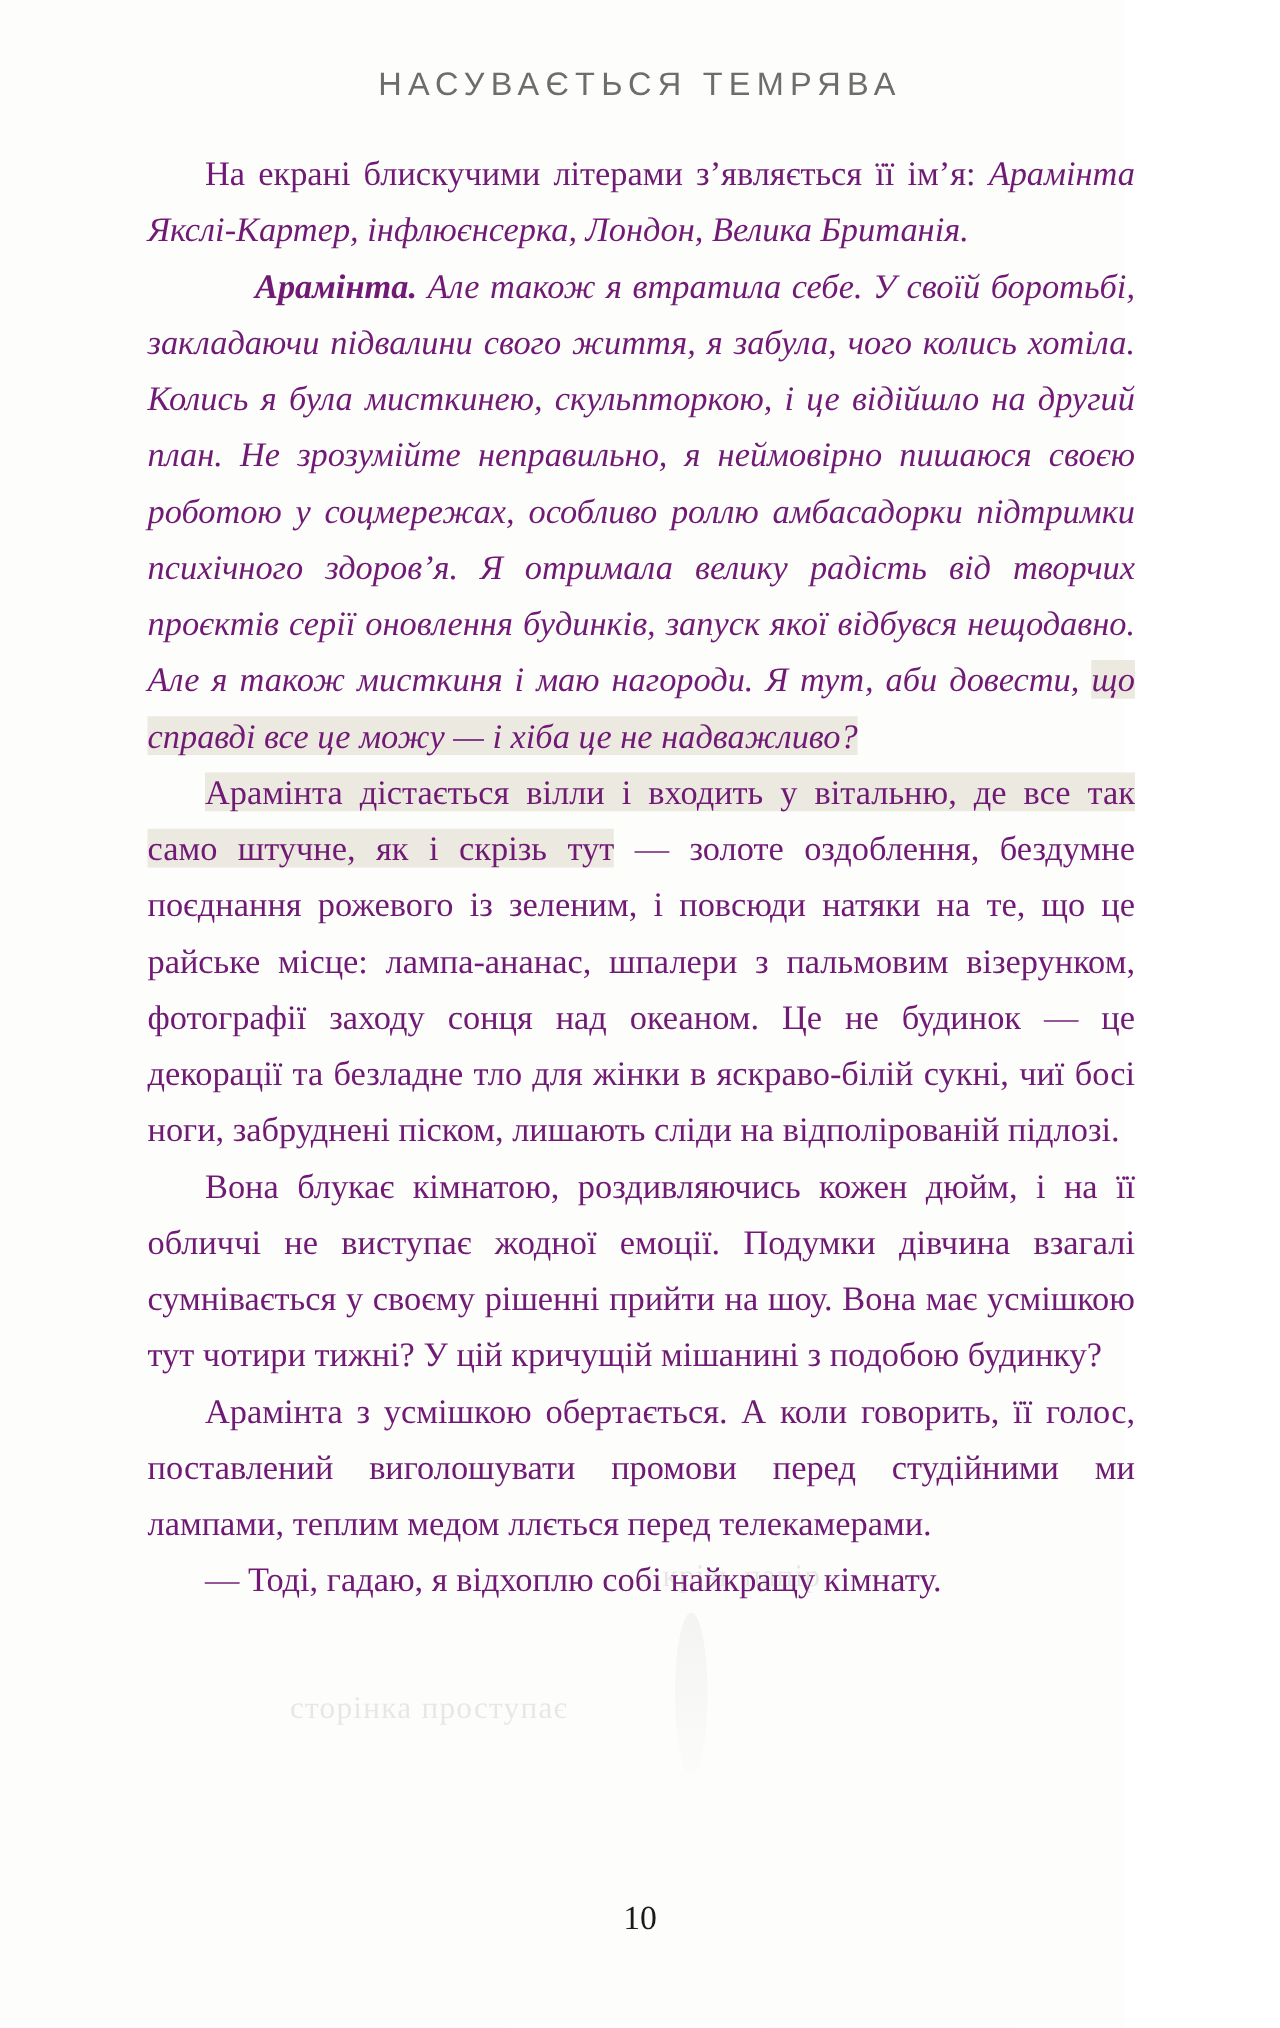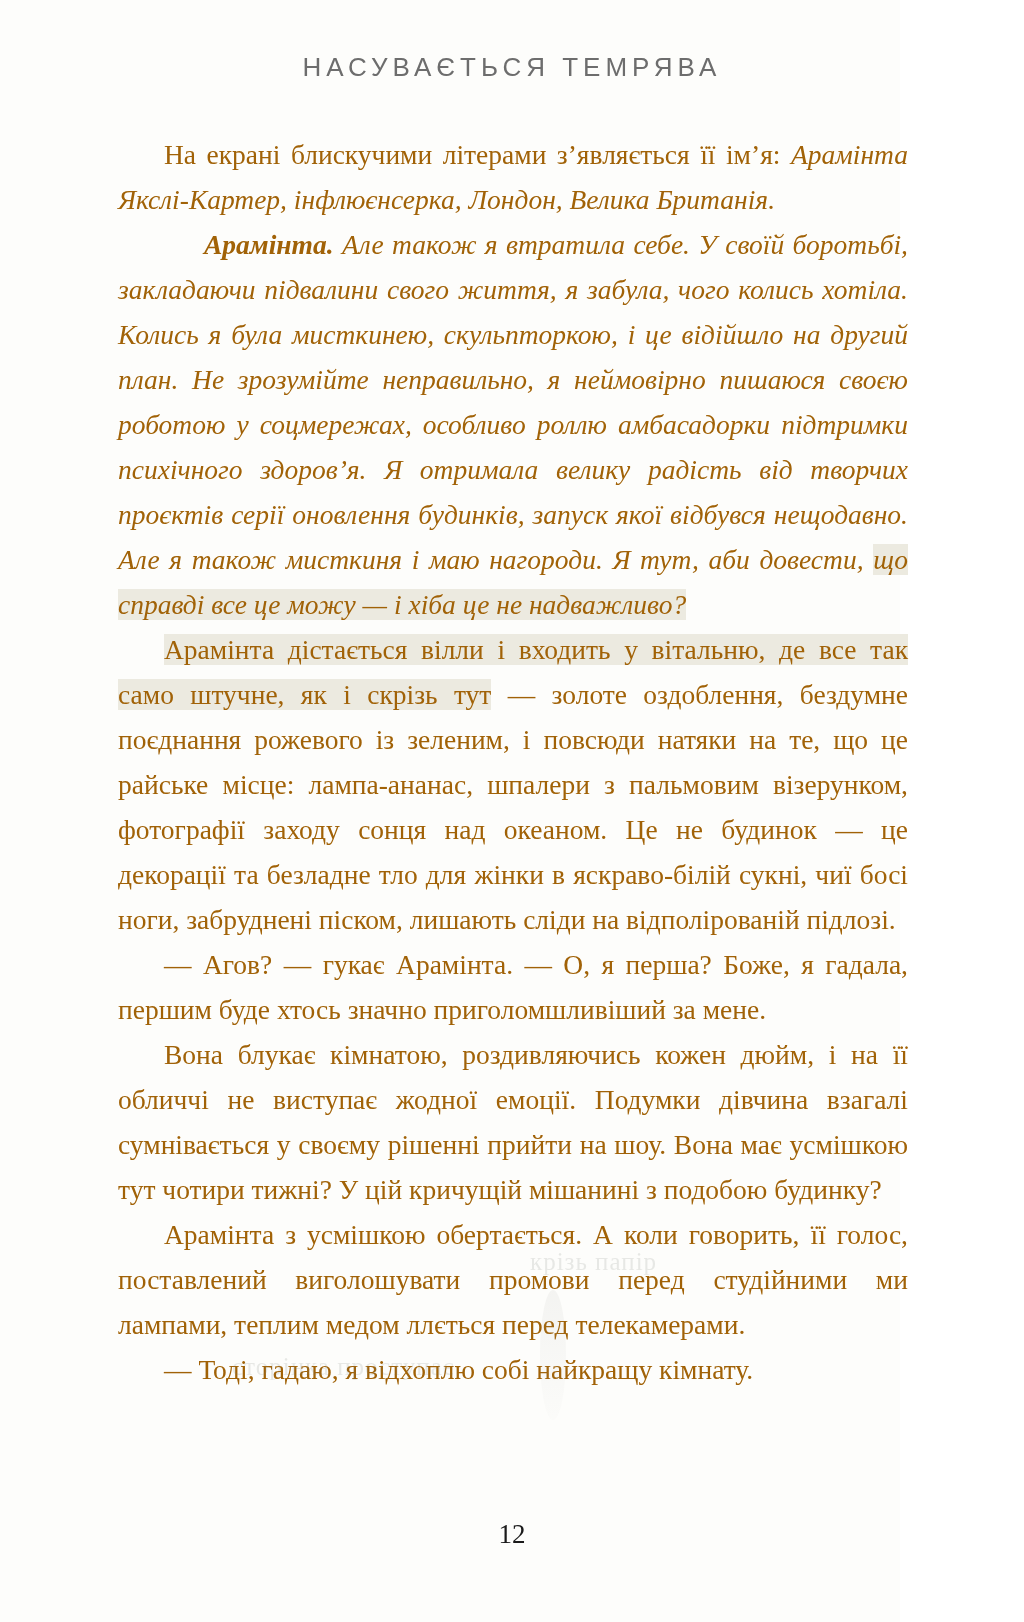--- a/index.html
+++ b/index.html
@@ -32,26 +32,26 @@
     font-size: 26px;
     letter-spacing: 5px;
     color: #6d6d6d;
     font-family: "Liberation Sans", "DejaVu Sans", sans-serif;
     font-weight: 400;
     text-transform: uppercase;
   }
   .text-block {
     position: absolute;
     left: 118px;
-    top: 132px;
+    top: 116px;
     width: 790px;
     font-size: 27.5px;
     line-height: 45px;
     text-align: justify;
-    color: #a16207;
+    color: #701a75;
   }
   p {
     margin: 0;
     text-indent: 46px;
   }
   .ital {
     font-style: italic;
   }
   .bold {
     font-weight: 700;
@@ -104,37 +104,34 @@
     </p>
 
     <p>
       <span class="bold ital">Арамінта. </span><span class="ital">Але також я втратила себе. У своїй боротьбі, закладаючи підвалини свого життя, я забула, чого колись хотіла. Колись я була мисткинею, скульпторкою, і це відійшло на другий план. Не зрозумійте неправильно, я неймовірно пишаюся своєю роботою у соцмережах, особливо роллю амбасадорки підтримки психічного здоров’я. Я отримала велику радість від творчих проєктів серії оновлення будинків, запуск якої відбувся нещодавно. Але я також мисткиня і маю нагороди. Я тут, аби довести, </span><span class="ital mark">що справді все це можу — і хіба це не надважливо?</span>
     </p>
 
     <p>
       <span class="mark">Арамінта дістається вілли і входить у вітальню, де все так само штучне, як і скрізь тут</span><span> — золоте оздоблення, бездумне поєднання рожевого із зеленим, і повсюди натяки на те, що це райське місце: лампа-ананас, шпалери з пальмовим візерунком, фотографії заходу сонця над океаном. Це не будинок — це декорації та безладне тло для жінки в яскраво-білій сукні, чиї босі ноги, забруднені піском, лишають сліди на відполірованій підлозі.</span>
     </p>
 
-    <p>
-      <span>— Агов? — гукає Арамінта. — О, я перша? Боже, я гадала, першим буде хтось значно приголомшливіший за мене.</span>
-    </p>
 
     <p>
       <span>Вона блукає кімнатою, роздивляючись кожен дюйм, і на її обличчі не виступає жодної емоції. Подумки дівчина взагалі сумнівається у своєму рішенні прийти на шоу. Вона має усмішкою тут чотири тижні? У цій кричущій мішанині з подобою будинку?</span>
     </p>
 
     <p>
       <span>Арамінта з усмішкою обертається. А коли говорить, її голос, поставлений виголошувати промови перед студійними ми лампами, теплим медом ллється перед телекамерами.</span>
     </p>
 
     <p>
       <span>— Тоді, гадаю, я відхоплю собі найкращу кімнату.</span>
     </p>
 
   </div>
 
   <div class="ghost ghost-1">сторінка проступає</div>
   <div class="ghost ghost-2">крізь папір</div>
   <div class="smudge"></div>
 
-  <div class="folio">12</div>
+  <div class="folio">10</div>
 
 </div>
 
 </body></html>

